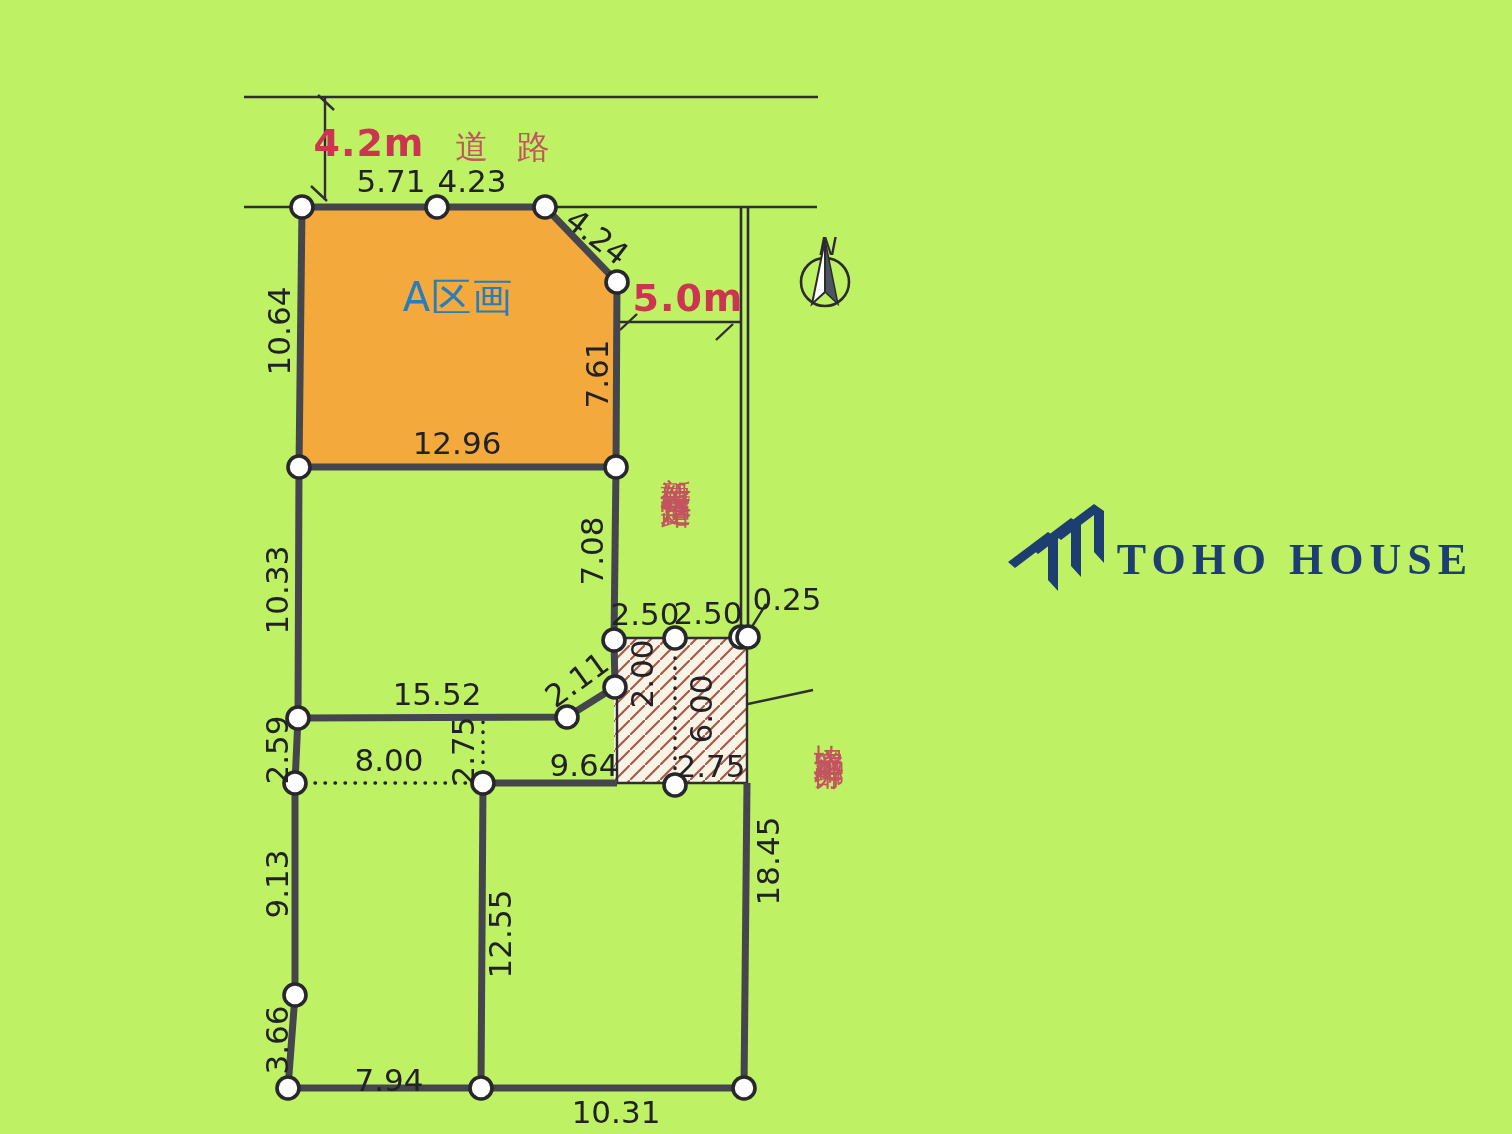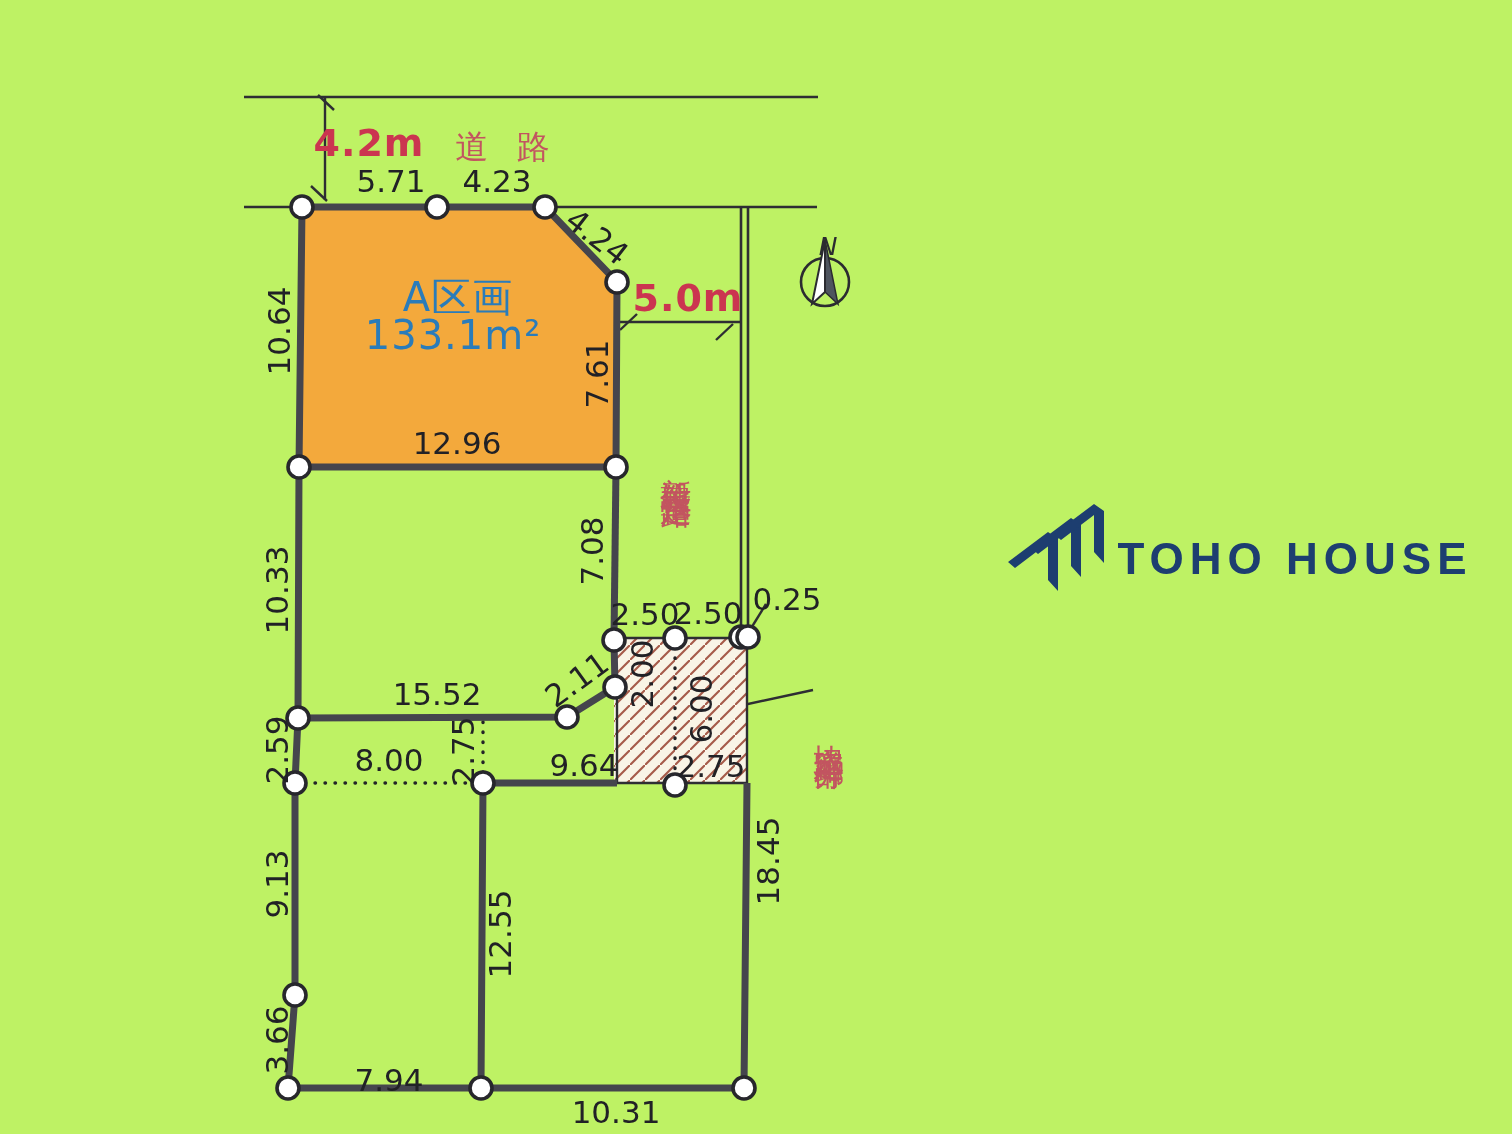--- a/index.html
+++ b/index.html
@@ -11,21 +11,21 @@
   .lbl.v{transform:translate(-50%,-50%) rotate(-90deg);}
   .red-b{font-size:38px;font-weight:700;color:#cb3550;letter-spacing:1px;}
   .jp-red{color:#c25560;font-size:33px;letter-spacing:9px;font-weight:500;}
   .jpv{position:absolute;transform:translate(-50%,-50%);writing-mode:vertical-rl;
        text-orientation:upright;color:#c25560;font-size:31px;letter-spacing:3px;
        line-height:1;white-space:nowrap;}
   .blue{color:#2a7cba;font-size:40px;letter-spacing:1px;}
   .north{font-size:25px;font-style:italic;color:#2b2b30;}
   .logo-text{position:absolute;transform:translate(-50%,-50%);color:#1d3e70;font-size:44px;
        font-weight:700;letter-spacing:6px;white-space:nowrap;
-       font-family:Liberation Sans, sans-serif;}
+       font-family:Liberation Serif, serif;}
 </style>
 </head>
 <body>
 
 <div class="canvas">
 
   <svg class="plan" width="1512" height="1134" viewBox="0 0 1512 1134">
     <defs>
       <pattern id="hatch" patternUnits="userSpaceOnUse" width="15" height="15">
         <rect width="15" height="15" fill="#f9f4e6"></rect>
@@ -102,21 +102,21 @@
     </g>
 
     <g fill="#1d3e70">
       <path transform="translate(1008,529)" d="M0,33 L40,3 L50,10 L50,62 L40,51 L40,14 L7,39 Z"></path>
       <path transform="translate(1031,515)" d="M0,33 L40,3 L50,10 L50,62 L40,51 L40,14 L7,39 Z"></path>
       <path transform="translate(1054,501)" d="M0,33 L40,3 L50,10 L50,62 L40,51 L40,14 L7,39 Z"></path>
     </g>
   </svg>
 
   <div class="lbl" style="left:391px;top:181px">5.71</div>
-  <div class="lbl" style="left:497px;top:181px">4.23</div>
+  <div class="lbl" style="left:472px;top:181px">4.23</div>
   <div class="lbl" style="left:597px;top:237px;transform:translate(-50%,-50%) rotate(38deg)">4.24</div>
   <div class="lbl v" style="left:279px;top:331px">10.64</div>
   <div class="lbl v" style="left:597px;top:374px">7.61</div>
   <div class="lbl" style="left:457px;top:443px">12.96</div>
   <div class="lbl v" style="left:277px;top:590px">10.33</div>
   <div class="lbl v" style="left:592px;top:551px">7.08</div>
   <div class="lbl" style="left:645px;top:614px">2.50</div>
   <div class="lbl" style="left:708px;top:613px">2.50</div>
   <div class="lbl" style="left:787px;top:599px">0.25</div>
   <div class="lbl" style="left:577px;top:680px;transform:translate(-50%,-50%) rotate(-36deg)">2.11</div>
@@ -135,19 +135,18 @@
   <div class="lbl" style="left:389px;top:1080px">7.94</div>
   <div class="lbl" style="left:616px;top:1112px">10.31</div>
 
   <div class="lbl red-b" style="left:369px;top:143px">4.2m</div>
   <div class="lbl jp-red" style="left:507px;top:146px">道 路</div>
   <div class="lbl red-b" style="left:688px;top:298px">5.0m</div>
   <div class="jpv" style="left:676px;top:465px">新設位置指定道路</div>
   <div class="jpv" style="left:829px;top:729px">協定道路部分</div>
 
   <div class="lbl blue" style="left:458px;top:297px">A区画</div>
-  <div class="lbl blue" style="left:453px;top:335px">133.1m²</div>
 
   <div class="lbl north" style="left:828px;top:246px">N</div>
 
   <div class="logo-text" style="left:1295px;top:559px">TOHO HOUSE</div>
 
 </div>
 
 </body></html>

